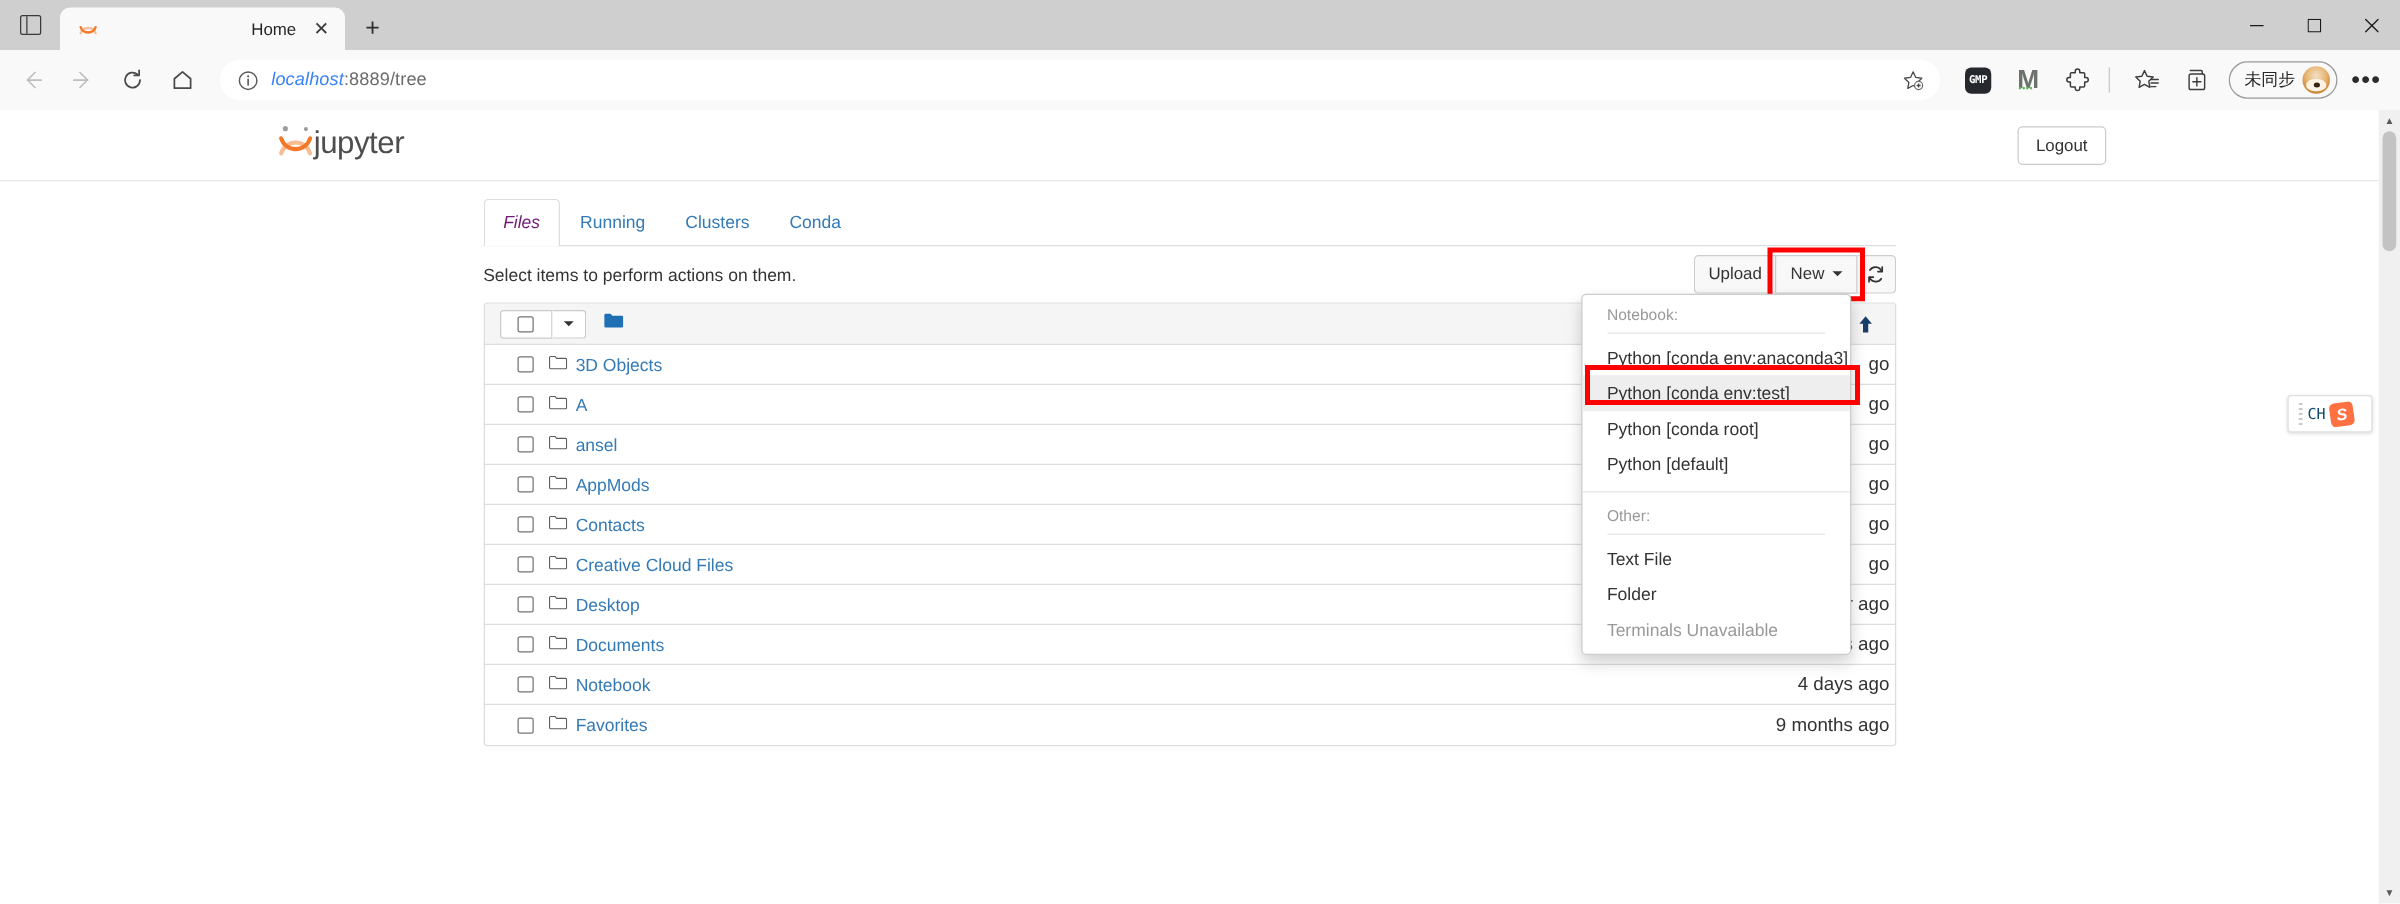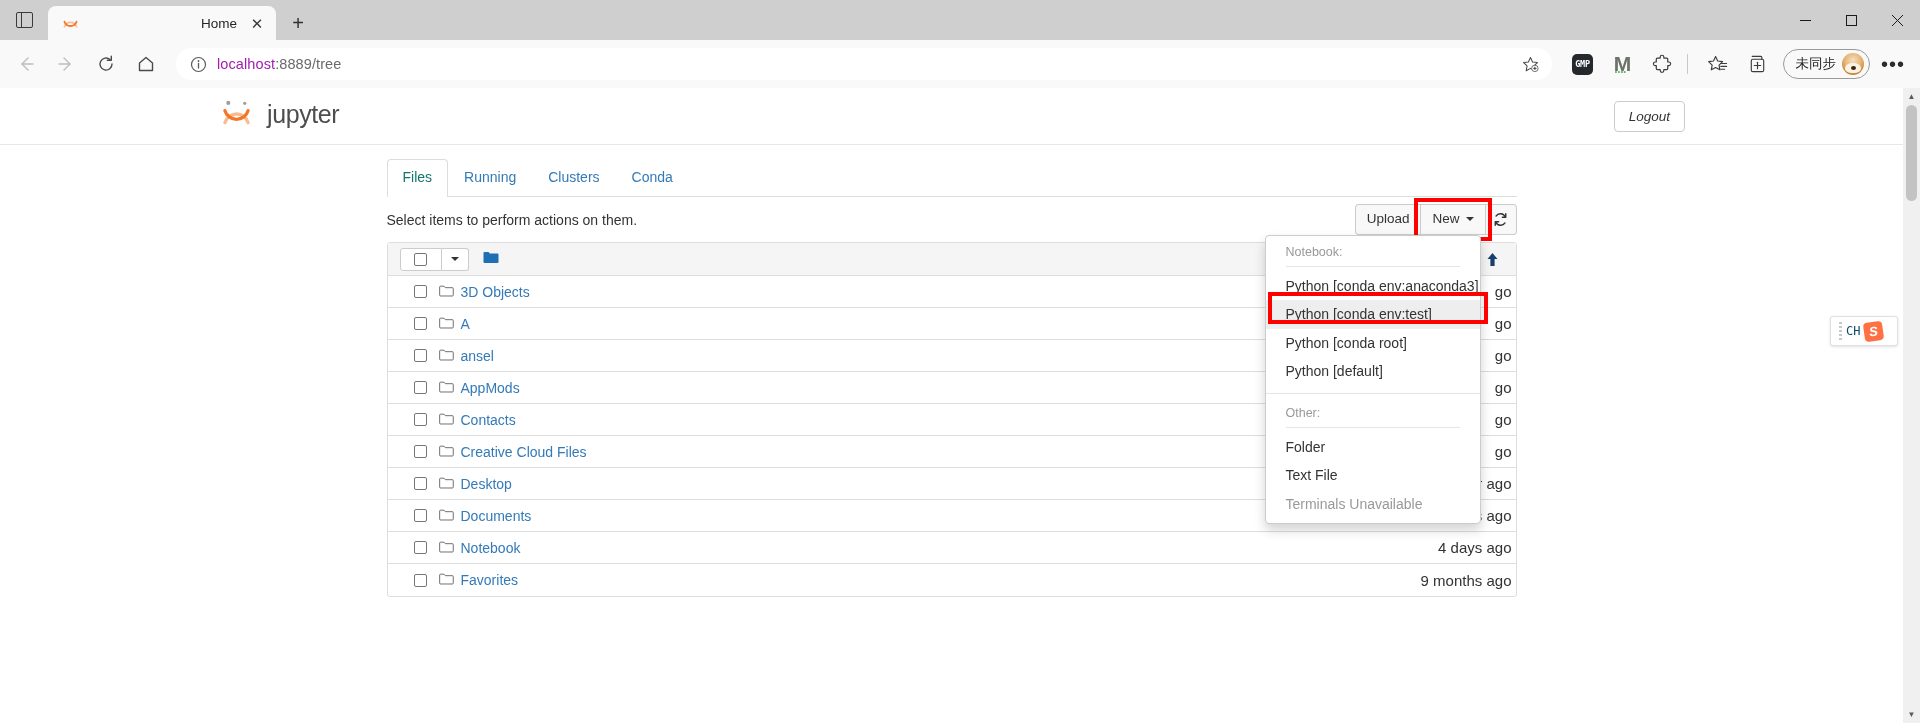--- a/index.html
+++ b/index.html
@@ -56,21 +56,21 @@
     border-radius: 4px; color: #4a4a4a;
   }
   .nav-btn.disabled { color: #bdbdbd; }
   .omnibox {
     flex: 1; height: 32px; background: #ffffff; border-radius: 16px;
     display: flex; align-items: center; padding: 0 6px 0 14px; margin: 0 8px 0 10px;
     gap: 10px;
   }
   .omni-info { width: 17px; height: 17px; flex: 0 0 17px; color: #5a5a5a; }
   .omni-url { flex: 1; font-size: 14.5px; color: #6b6b6b; white-space: nowrap; letter-spacing: .1px; }
-  .omni-url .host { color: #a21caf; }
+  .omni-url .host { color: #3b82f6; font-style: italic; }
   .omni-fav { width: 30px; height: 28px; display: flex; align-items: center; justify-content: center; }
 
   .tb-icon { width: 34px; height: 34px; display: flex; align-items: center; justify-content: center; margin-left: 6px; }
   .gmp-badge {
     width: 21px; height: 21px; border-radius: 5px; background: #25292e; color: #fff;
     font-size: 8.5px; font-weight: bold; display: flex; align-items: center; justify-content: center;
     letter-spacing: -0.3px; font-family: "DejaVu Sans Mono", monospace;
   }
   .m-logo { font-size: 21px; font-weight: bold; color: #6c726c; line-height: .9; position: relative; }
   .m-dots { position: absolute; left: 1px; bottom: -2px; font-size: 7px; color: #5bb75b; letter-spacing: .5px; }
@@ -96,44 +96,45 @@
   .more-dots { font-size: 20px; color: #2b2b2b; letter-spacing: 1px; line-height: .6; }
 
   
   .page { position: relative; height: 635px; background: #fff; overflow: hidden; }
   .page-scrollwrap { position: absolute; inset: 0 17px 0 0; }
 
   .jp-header {
     height: 57px; border-bottom: 1px solid #e7e7e7;
     display: flex; align-items: center; position: relative;
   }
-  .jp-logo { position: absolute; left: 222px; top: 11px; display: flex; align-items: flex-end; gap: 16px; }
+  .jp-logo { position: absolute; left: 222px; top: 11px; display: flex; align-items: flex-end; gap: 0; }
   .jp-mark { width: 29px; height: 31px; position: relative; }
   .jp-word { font-size: 25px; color: #4e4e4e; letter-spacing: -0.4px; font-weight: 300; margin-bottom: 1px; }
   .logout-btn {
     position: absolute; right: 218px; top: 13px;
     border: 1px solid #cccccc; border-radius: 4px; background: #fff;
-    padding: 7px 14px; font-size: 13.5px; color: #333; font-style: italic;
+    padding: 7px 14px; font-size: 13.5px; color: #333;
   }
 
   .jp-body { padding: 0 0 0 0; position: relative; }
   .jp-inner { width: 1130px; margin: 0 auto; position: relative; }
 
   .tabs-row {
     display: flex; align-items: flex-end; border-bottom: 1px solid #dddddd;
     margin-top: 17px; height: 35px;
   }
   .jp-tab {
     font-size: 14px; color: #337ab7; padding: 8px 15px 9px; line-height: 1.4;
     border: 1px solid transparent; border-bottom: none; border-radius: 4px 4px 0 0;
     position: relative; top: 1px;
   }
   .jp-tab.active {
-    color: #0f766e; background: #fff;
+    color: #701a75; background: #fff;
     border-color: #dddddd #dddddd #ffffff;
+    font-style: italic;
   }
 
   .actions-row { height: 45px; position: relative; display: flex; align-items: center; }
   .select-hint { font-size: 14px; color: #333; }
   .btn-group { position: absolute; right: 0; top: 7px; display: flex; align-items: stretch; }
   .jbtn {
     border: 1px solid #cccccc; background: #f8f8f8; font-size: 13.5px; color: #333;
     padding: 5px 11px; line-height: 1.4;
   }
   .jbtn.upload { border-radius: 4px 0 0 4px; border-right: none; }
@@ -399,22 +400,22 @@
             <div class="dropdown">
               <div class="dd-label">Notebook:</div>
               <div class="dd-rule"></div>
               <div class="dd-item">Python [conda env:anaconda3]</div>
               <div class="dd-item selected">Python [conda env:test]</div>
               <div class="dd-item">Python [conda root]</div>
               <div class="dd-item">Python [default]</div>
               <div class="dd-sep"></div>
               <div class="dd-label">Other:</div>
               <div class="dd-rule"></div>
+              <div class="dd-item">Text File</div>
               <div class="dd-item">Folder</div>
-              <div class="dd-item">Text File</div>
               <div class="dd-item disabled">Terminals Unavailable</div>
               <div class="hl-item" style="top:56px;"></div>
             </div>
           </div>
 
           <div class="file-list">
             <div class="list-head">
               <div class="chk-group">
                 <div class="chk-box">
                     <span class="cb"></span>

